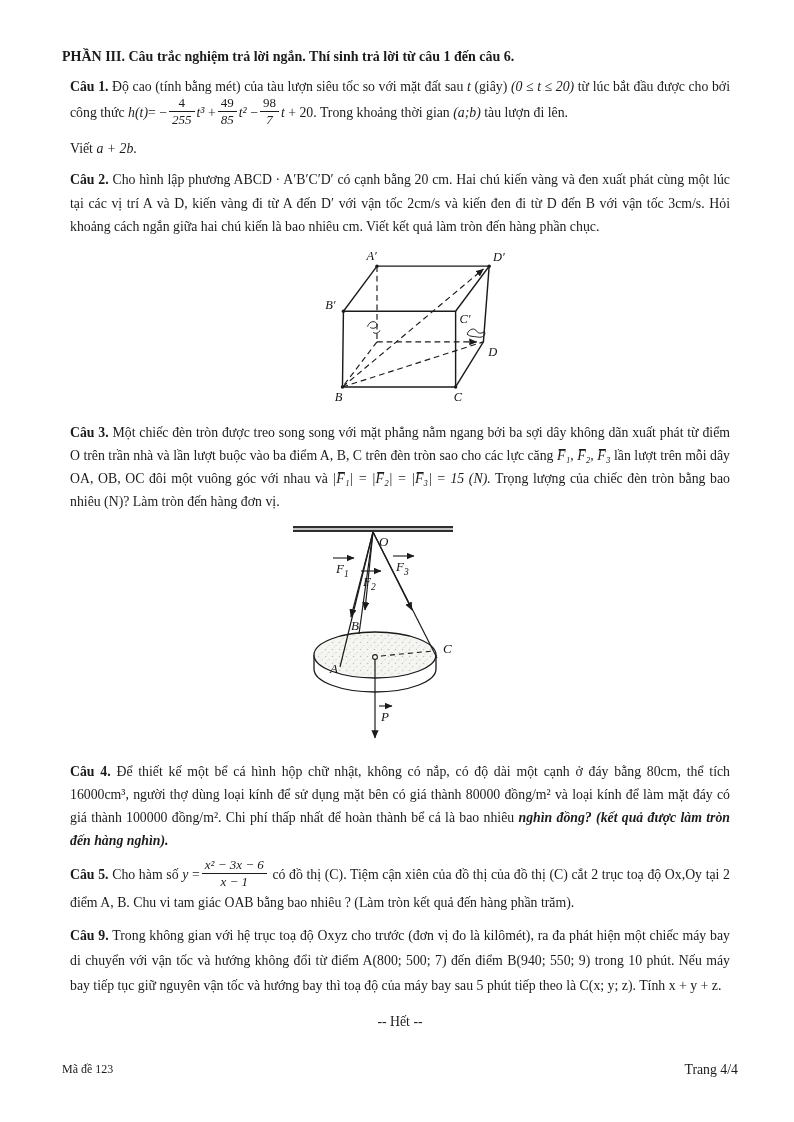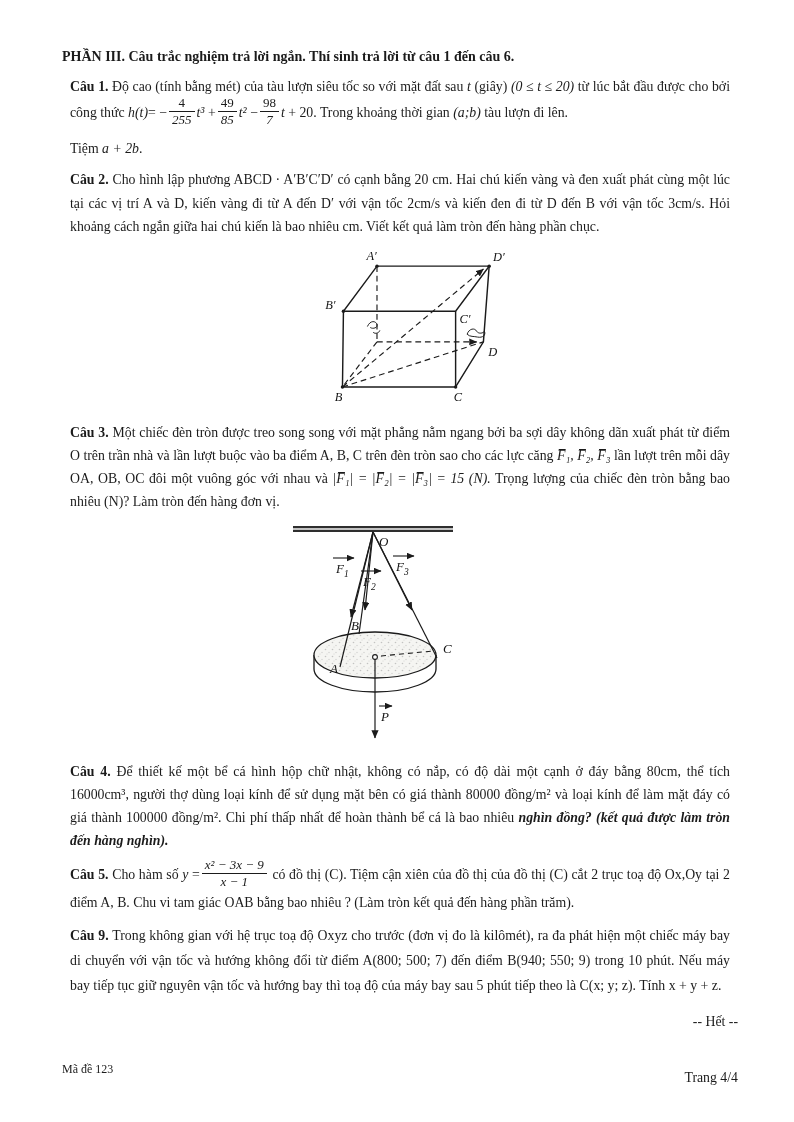--- a/index.html
+++ b/index.html
@@ -13,23 +13,23 @@
   .bi{font-weight:bold;font-style:italic;}
   .bold{font-weight:bold;font-style:italic;}
   .frac{display:inline-block;vertical-align:middle;text-align:center;line-height:1.08;
         font-size:13px;margin:0 2px;position:relative;top:-2px;}
   .frac .num{display:block;padding:0 3px 1px 3px;border-bottom:1.2px solid #1b1b1b;}
   .frac .den{display:block;padding:1px 3px 0 3px;font-style:italic;}
   .fig{text-align:center;margin:4px 0 2px 0;}
   .fig svg{display:inline-block;}
   svg text{font-family:"Liberation Serif","DejaVu Serif",serif;font-style:italic;
            font-size:13px;fill:#141414;}
-  .endmark{font-size:13.8px;text-align:right;margin:16px 0 0 0;}
+  .endmark{font-size:13.8px;text-align:center;margin:16px 0 0 0;}
   .footer-left{position:absolute;left:62px;top:1062px;font-size:12px;}
-  .footer-right{position:absolute;right:56px;top:1062px;font-size:13.8px;margin-top:8px;}
+  .footer-right{position:absolute;right:56px;top:1062px;font-size:13.8px;}
 </style>
 </head>
 <body>
 
 <div class="page">
   <div class="content">
 
     <p class="hdr">PHẦN III. Câu trắc nghiệm trả lời ngắn. Thí sinh trả lời từ câu 1 đến câu 6.</p>
 
     <p class="q">
@@ -44,21 +44,21 @@
         <i>h(t)</i><span>= −</span><span class="frac"><span class="num">4</span><span class="den">255</span></span><i>t³</i>
         <span>+</span><span class="frac"><span class="num">49</span><span class="den">85</span></span><i>t²</i>
         <span>−</span><span class="frac"><span class="num">98</span><span class="den">7</span></span><i>t</i>
         <span>+ 20.</span>
       </span>
       <span>Trong khoảng thời gian</span>
       <i>(a;b)</i>
       <span>tàu lượn đi lên.</span>
     </p>
     <p class="q">
-      <span>Tiệm</span>
+      <span>Viết</span>
       <i>a + 2b</i><span>.</span>
     </p>
 
     <p class="q">
       <span class="qlabel">Câu 2.</span>
       <span>Cho hình lập phương ABCD · A′B′C′D′ có cạnh bằng 20 cm. Hai chú kiến vàng và đen xuất phát cùng một lúc tại các vị trí A và D, kiến vàng đi từ A đến D′ với vận tốc 2cm/s và kiến đen đi từ D đến B với vận tốc 3cm/s. Hỏi khoảng cách ngắn giữa hai chú kiến là bao nhiêu cm. Viết kết quả làm tròn đến hàng phần chục.</span>
     </p>
 
     <div class="fig">
       <svg width="250" height="163" viewBox="0 0 260 170">
@@ -164,21 +164,21 @@
       <span>Để thiết kế một bể cá hình hộp chữ nhật, không có nắp, có độ dài một cạnh ở đáy bằng 80cm, thể tích 16000cm³, người thợ dùng loại kính để sử dụng mặt bên có giá thành 80000 đồng/m² và loại kính để làm mặt đáy có giá thành 100000 đồng/m². Chi phí thấp nhất để hoàn thành bể cá là bao nhiêu</span>
       <span class="bold">nghìn đồng?</span>
       <span class="bi">(kết quả được làm tròn đến hàng nghìn).</span>
     </p>
 
     <p class="q">
       <span class="qlabel">Câu 5.</span>
       <span>Cho hàm số</span>
       <span>
         <i>y</i>
-        <span>=</span><span class="frac mathit"><span class="num">x² − 3x − 9</span><span class="den">x − 1</span></span>
+        <span>=</span><span class="frac mathit"><span class="num">x² − 3x − 6</span><span class="den">x − 1</span></span>
       </span>
       <span>có đồ thị (C). Tiệm cận xiên của đồ thị của đồ thị (C) cắt 2 trục toạ độ Ox,Oy tại 2 điểm A, B. Chu vi tam giác OAB bằng bao nhiêu ? (Làm tròn kết quả đến hàng phần trăm).</span>
     </p>
 
     <p class="q" style="line-height:1.82;">
       <span class="qlabel">Câu 9.</span>
       <span>Trong không gian với hệ trục toạ độ Oxyz cho trước (đơn vị đo là kilômét), ra đa phát hiện một chiếc máy bay di chuyển với vận tốc và hướng không đổi từ điểm A(800; 500; 7) đến điểm B(940; 550; 9) trong 10 phút. Nếu máy bay tiếp tục giữ nguyên vận tốc và hướng bay thì toạ độ của máy bay sau 5 phút tiếp theo là C(x; y; z). Tính x + y + z.</span>
     </p>
 
     <p class="endmark">-- Hết --</p>

